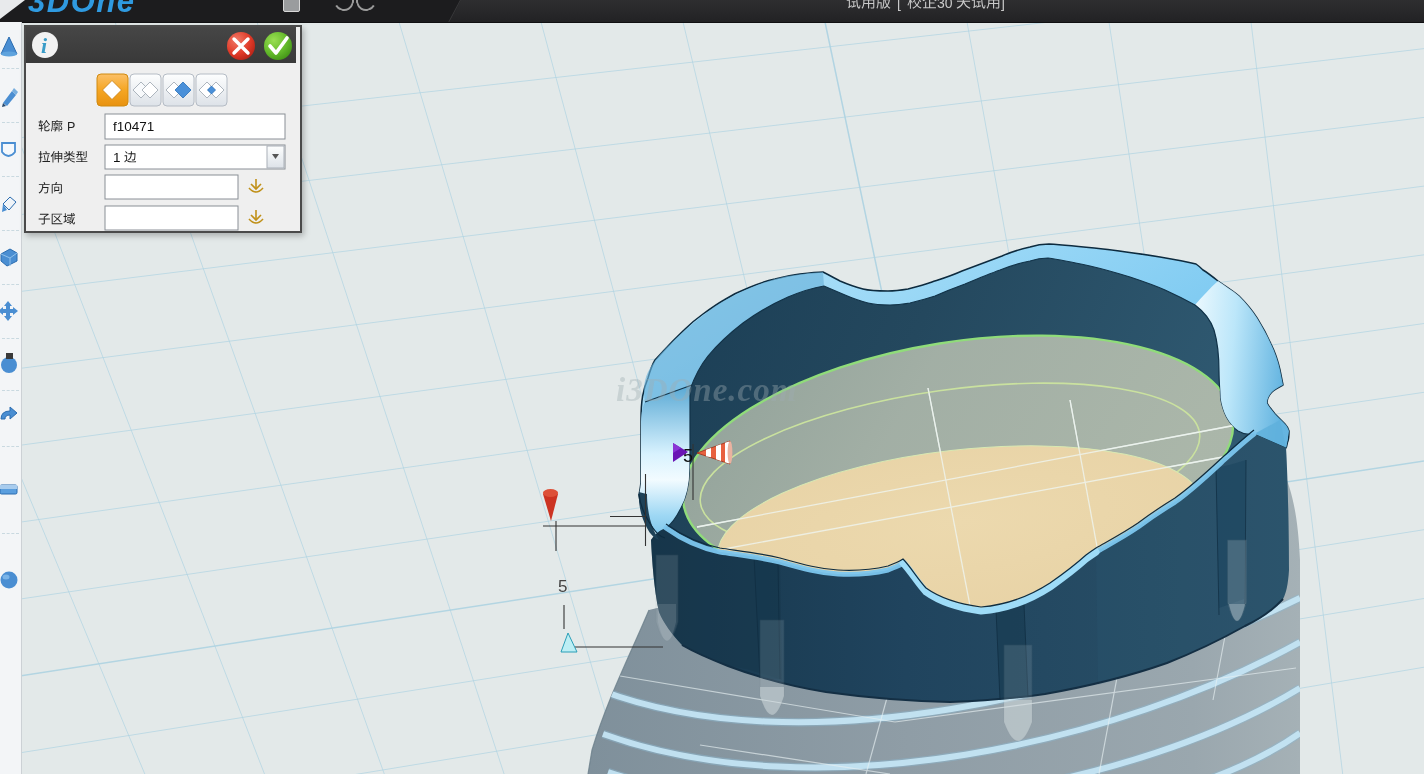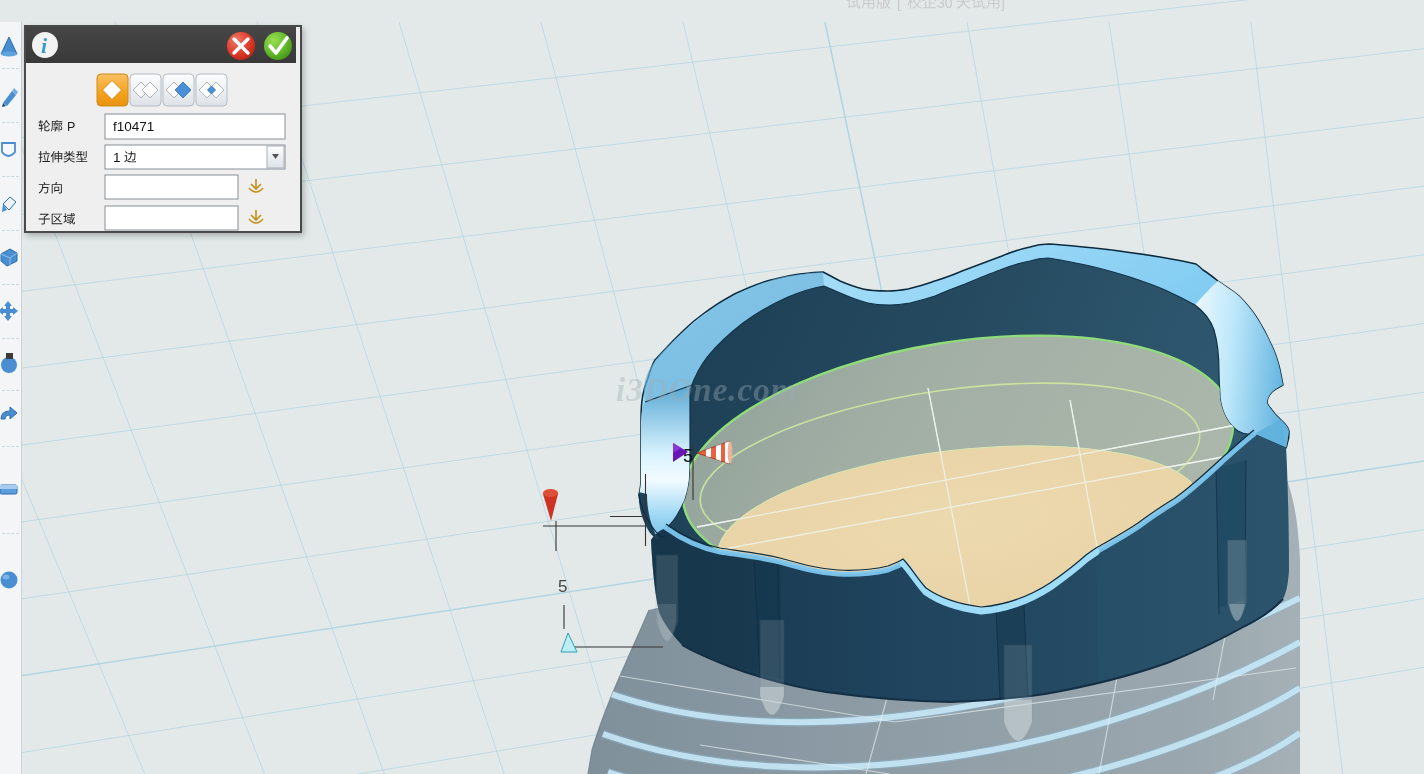--- a/index.html
+++ b/index.html
@@ -189,20 +189,28 @@
       <path d="M673,443 L688,452 L673,462 Z" fill="#6a15b5"></path>
       <path d="M673,443 L681,448 L673,453 Z" fill="#8a35d5"></path>
       <g>
         <path d="M697,453 L730,441 L730,464 Z" fill="#e86140" stroke="#a03018" stroke-width="0.8"></path>
         <path d="M706,449.7 L711,448 L711,457.3 L706,456.2 Z" fill="#fff"></path>
         <path d="M716,446 L721,444.3 L721,460.9 L716,459.3 Z" fill="#fff"></path>
         <path d="M725,442.8 L729,441.4 L729,463.6 L725,462.3 Z" fill="#fff"></path>
         <ellipse cx="730" cy="452.5" rx="2.4" ry="11.5" fill="#eab2a0"></ellipse>
       </g>
     </svg>
+<div class="abs" style="left:0;top:0;width:1424px;height:22px;background:linear-gradient(#2e2e30,#222224);border-bottom:1px solid #101012;overflow:hidden">
+<div class="abs" style="left:-40px;top:0;width:500px;height:22px;background:#1c1c1e;transform:skewX(-28deg);transform-origin:0 0;border-right:1px solid #3a3a3c"></div>
+<div class="abs" style="left:0;top:0;width:0;height:0;border-top:19px solid #e8eaec;border-right:25px solid transparent"></div>
+<div class="abs" style="left:28px;top:-16px;font-family:'Liberation Sans';font-style:italic;font-weight:bold;font-size:31px;color:#2f9ae0;letter-spacing:1.5px">3DOne</div>
+<div class="abs" style="left:283px;top:-6px;width:15px;height:16px;border:1.5px solid #d8d8d8;border-radius:2px;background:#9a9c9e"></div>
+<div class="abs" style="left:334px;top:-9px;width:16px;height:16px;border:2px solid #9a9a9a;border-radius:50%;border-top-color:transparent;border-left-color:transparent;transform:rotate(15deg)"></div>
+<div class="abs" style="left:356px;top:-9px;width:16px;height:16px;border:2px solid #9a9a9a;border-radius:50%;border-top-color:transparent;border-right-color:transparent;transform:rotate(-15deg)"></div>
+</div>
 <svg class="abs" style="left:0;top:0" width="1424" height="22" viewBox="0 0 1424 22">
       <path transform="translate(846.0,7.5) scale(0.015000,-0.015000)" d="M120 775C171 731 235 667 265 626L317 678C287 718 222 778 170 821ZM777 796C819 752 865 691 885 651L940 688C918 727 871 785 829 828ZM50 526V454H189V94C189 51 159 22 141 11C154 -4 172 -36 179 -54C194 -36 221 -18 392 97C385 112 376 141 371 161L260 89V526ZM671 835 677 632H346V560H680C698 183 745 -74 869 -77C907 -77 947 -35 967 134C953 140 921 160 907 175C901 77 889 21 871 21C809 24 770 251 754 560H959V632H751C749 697 747 765 747 835ZM360 61 381 -10C465 15 574 47 679 78L669 145L552 112V344H646V414H378V344H483V93Z" fill="#c9c9c9"></path>
       <path transform="translate(861.0,7.5) scale(0.015000,-0.015000)" d="M153 770V407C153 266 143 89 32 -36C49 -45 79 -70 90 -85C167 0 201 115 216 227H467V-71H543V227H813V22C813 4 806 -2 786 -3C767 -4 699 -5 629 -2C639 -22 651 -55 655 -74C749 -75 807 -74 841 -62C875 -50 887 -27 887 22V770ZM227 698H467V537H227ZM813 698V537H543V698ZM227 466H467V298H223C226 336 227 373 227 407ZM813 466V298H543V466Z" fill="#c9c9c9"></path>
       <path transform="translate(876.0,7.5) scale(0.015000,-0.015000)" d="M105 820V422C105 271 96 91 30 -37C47 -47 72 -69 84 -83C143 20 164 151 171 283H309V-79H378V351H173L174 423V496H439V563H351V842H282V563H174V820ZM852 479C830 365 792 268 743 188C694 272 659 371 636 479ZM483 772V427C483 278 474 90 397 -43C415 -52 444 -72 457 -85C543 58 555 259 555 427V479H576C602 345 642 226 700 128C646 61 583 11 514 -21C530 -35 549 -64 559 -82C627 -47 689 2 742 65C789 3 845 -46 912 -82C923 -63 946 -36 963 -22C893 11 834 60 786 123C857 228 908 365 932 539L887 551L875 548H555V712C692 723 841 742 948 768L901 832C800 806 630 784 483 772Z" fill="#c9c9c9"></path>
       <path transform="translate(907.0,7.5) scale(0.015000,-0.015000)" d="M533 597C498 527 434 442 368 388C385 377 409 357 421 343C488 402 555 487 601 567ZM719 563C785 499 859 409 892 349L948 395C914 453 837 540 771 603ZM574 819C605 782 638 729 653 693H400V623H949V693H658L721 723C706 758 671 808 637 846ZM760 421C739 341 705 270 660 207C611 269 572 340 545 417L479 399C512 306 557 221 613 149C547 78 463 20 361 -24C377 -37 399 -65 409 -81C510 -36 594 22 661 93C731 20 815 -37 914 -74C926 -53 948 -22 966 -7C866 25 780 80 710 151C765 223 805 307 833 403ZM193 840V628H63V558H180C151 421 91 260 30 176C43 158 62 125 69 105C115 174 160 289 193 406V-79H262V420C290 366 322 299 336 264L381 321C363 352 286 485 262 517V558H375V628H262V840Z" fill="#c9c9c9"></path>
       <path transform="translate(922.0,7.5) scale(0.015000,-0.015000)" d="M206 390V18H79V-51H932V18H548V268H838V337H548V567H469V18H280V390ZM498 849C400 696 218 559 33 484C52 467 74 440 85 421C242 492 392 602 502 732C632 581 771 494 923 421C933 443 954 469 973 484C816 552 668 638 543 785L565 817Z" fill="#c9c9c9"></path>
       <path transform="translate(956.0,7.5) scale(0.015000,-0.015000)" d="M66 455V379H434C398 238 300 90 42 -15C58 -30 81 -60 91 -78C346 27 455 175 501 323C582 127 715 -11 915 -77C926 -56 949 -26 966 -10C763 49 625 189 555 379H937V455H528C532 494 533 532 533 568V687H894V763H102V687H454V568C454 532 453 494 448 455Z" fill="#c9c9c9"></path>
       <path transform="translate(971.0,7.5) scale(0.015000,-0.015000)" d="M120 775C171 731 235 667 265 626L317 678C287 718 222 778 170 821ZM777 796C819 752 865 691 885 651L940 688C918 727 871 785 829 828ZM50 526V454H189V94C189 51 159 22 141 11C154 -4 172 -36 179 -54C194 -36 221 -18 392 97C385 112 376 141 371 161L260 89V526ZM671 835 677 632H346V560H680C698 183 745 -74 869 -77C907 -77 947 -35 967 134C953 140 921 160 907 175C901 77 889 21 871 21C809 24 770 251 754 560H959V632H751C749 697 747 765 747 835ZM360 61 381 -10C465 15 574 47 679 78L669 145L552 112V344H646V414H378V344H483V93Z" fill="#c9c9c9"></path>
       <path transform="translate(986.0,7.5) scale(0.015000,-0.015000)" d="M153 770V407C153 266 143 89 32 -36C49 -45 79 -70 90 -85C167 0 201 115 216 227H467V-71H543V227H813V22C813 4 806 -2 786 -3C767 -4 699 -5 629 -2C639 -22 651 -55 655 -74C749 -75 807 -74 841 -62C875 -50 887 -27 887 22V770ZM227 698H467V537H227ZM813 698V537H543V698ZM227 466H467V298H223C226 336 227 373 227 407ZM813 466V298H543V466Z" fill="#c9c9c9"></path>
       <text x="897" y="7.5" font-size="14" fill="#c9c9c9">[</text>

